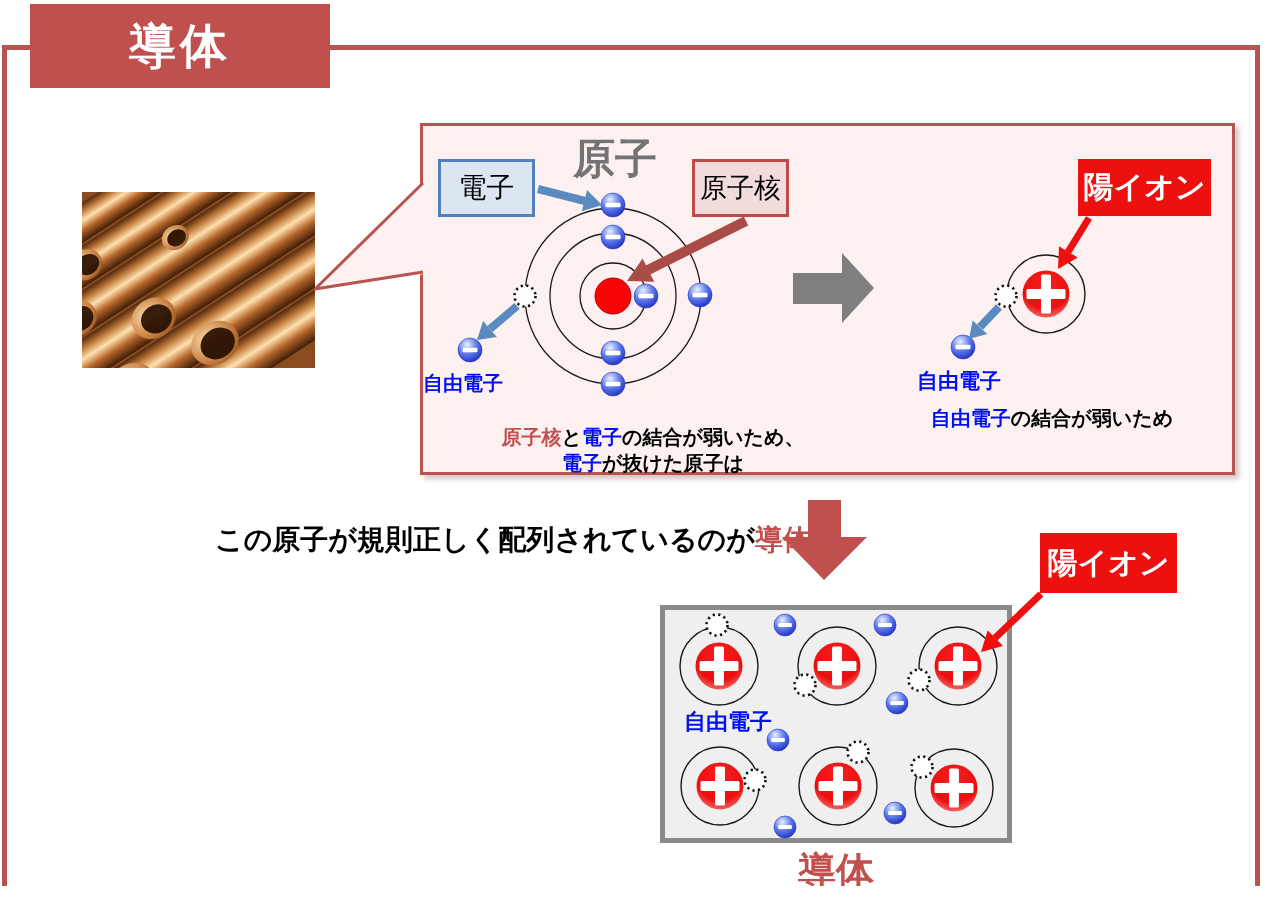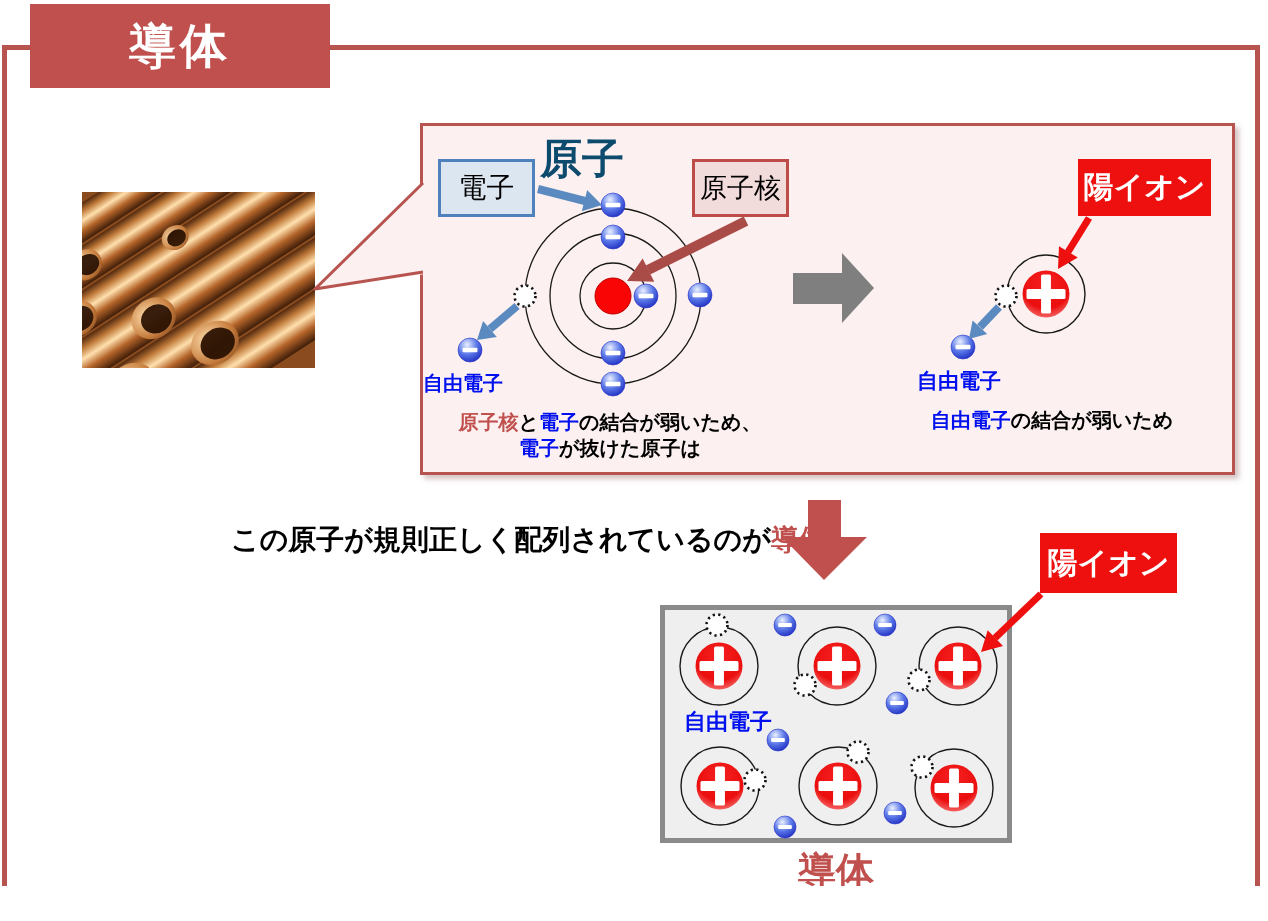--- a/index.html
+++ b/index.html
@@ -1,18 +1,18 @@
 <!DOCTYPE html>
 <html><head>
 <meta charset="utf-8">
 <style>
   html,body{margin:0;padding:0;background:#fff;}
   #stage{
     position:relative;width:1268px;height:886px;background:#ffffff;overflow:hidden;
-    font-family:Liberation Sans, sans-serif;
+    font-family:Liberation Mono, monospace;
   }
   .abs{position:absolute;}
   .t{font-weight:700;white-space:nowrap;}
   
   #page-frame{left:2px;top:45px;width:1258px;height:858px;border:5px solid #b85450;box-sizing:border-box;z-index:0;}
   
   #banner{left:30px;top:4px;width:300px;height:84px;background:#c0504d;color:#ffffff;
     font-size:47px;font-weight:700;display:flex;align-items:center;justify-content:center;
     letter-spacing:4px;z-index:3;}
   
@@ -23,28 +23,28 @@
   
   #cond-box{left:660px;top:605px;width:352px;height:238px;background:#efefef;border:5px solid #8a8a8a;
     box-sizing:border-box;z-index:1;}
   
   .chip{box-sizing:border-box;display:flex;align-items:center;justify-content:center;z-index:3;}
   #lbl-denshi{left:438px;top:159px;width:97px;height:58px;background:#dce6f1;border:3px solid #4f81bd;font-size:28px;color:#000;}
   #lbl-genshikaku{left:692px;top:159px;width:97px;height:58px;background:#f2dcdb;border:3px solid #bd4b47;font-size:27px;color:#000;}
   #lbl-ion-1{left:1078px;top:159px;width:133px;height:57px;background:#ee0f0f;color:#fff;font-size:30px;font-weight:700;}
   #lbl-ion-2{left:1040px;top:533px;width:137px;height:60px;background:#ee0f0f;color:#fff;font-size:30px;font-weight:700;}
   
-  #atom-title{left:540px;top:131px;width:150px;text-align:left;font-size:42px;color:#0c4a6e;z-index:3;}
+  #atom-title{left:540px;top:131px;width:150px;text-align:center;font-size:42px;color:#737373;z-index:3;}
   #fe-atom{left:423px;top:370px;font-size:20px;color:#0010ee;z-index:3;}
   #fe-ion{left:917px;top:367px;font-size:21px;color:#0010ee;z-index:3;}
   #fe-cond{left:684px;top:707px;font-size:22px;color:#0010ee;z-index:3;}
   .caption{width:380px;text-align:center;font-size:20px;font-weight:700;line-height:26px;z-index:3;white-space:nowrap;}
-  #cap-atom{left:420px;top:409px;}
+  #cap-atom{left:420px;top:426px;padding-left:43px;}
   #cap-ion{left:862px;top:407px;}
-  #mid-sentence{left:215px;top:521px;font-size:28px;color:#000;z-index:3;margin-left:16px;}
+  #mid-sentence{left:215px;top:521px;font-size:28px;color:#000;z-index:3;}
   #cond-caption{left:756px;top:846px;width:160px;text-align:center;font-size:38px;color:#c0504d;z-index:3;}
   #overlay{left:0;top:0;z-index:2;}
 </style>
 </head>
 <body>
 
 <div id="stage">
 
   <div id="page-frame" class="abs"></div>
 

